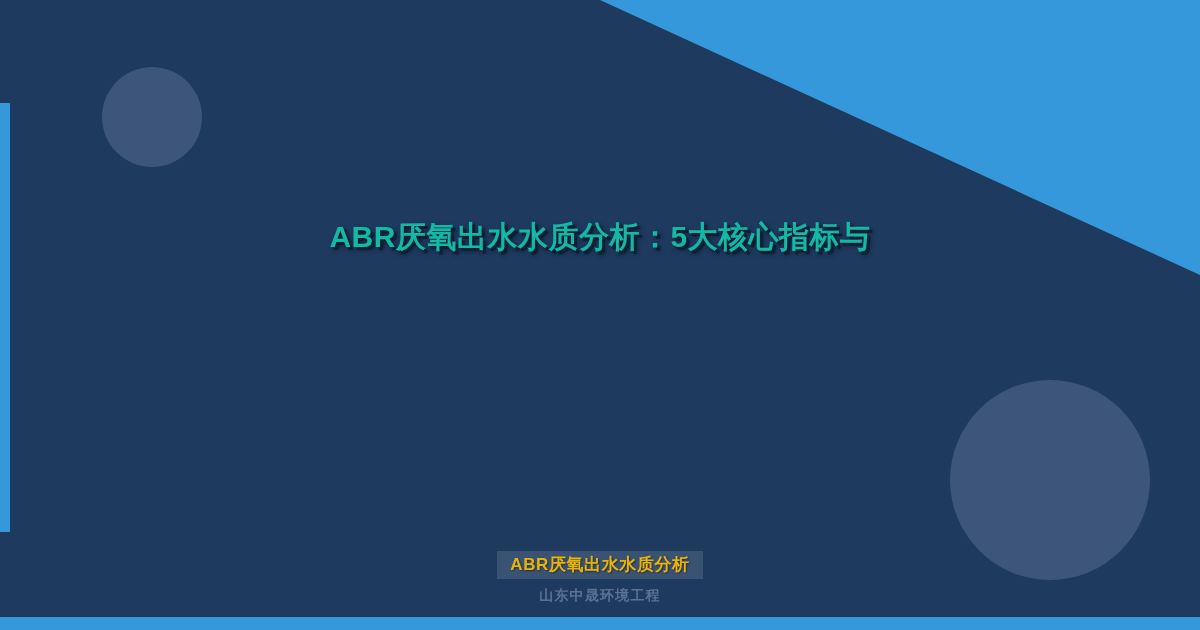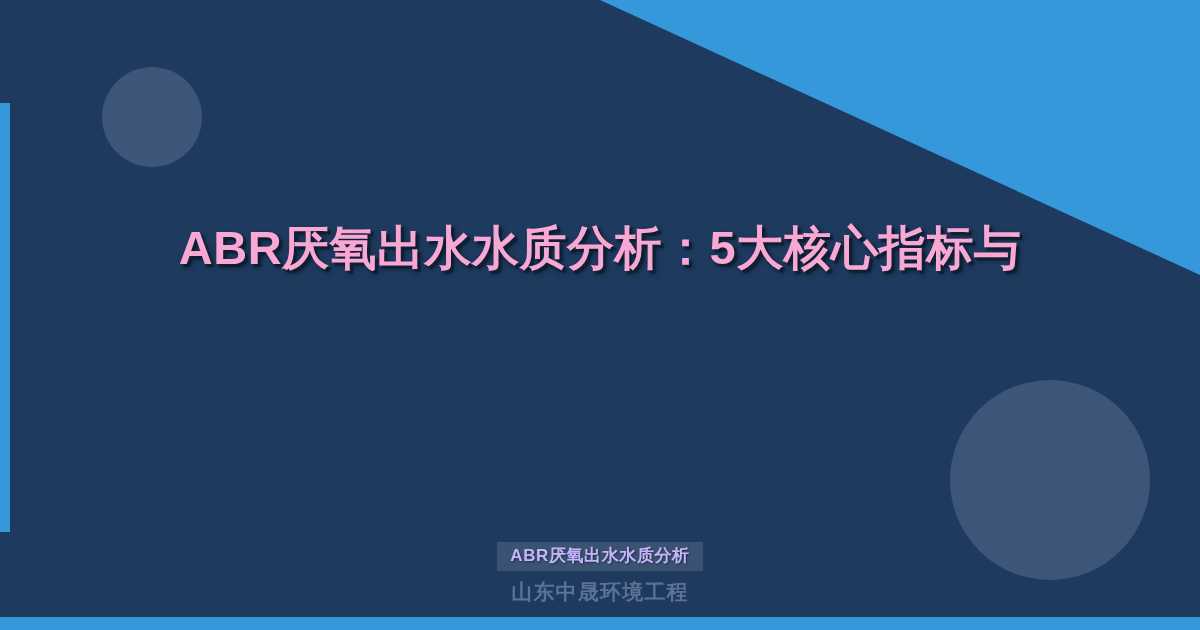--- a/index.html
+++ b/index.html
@@ -84,54 +84,54 @@
     position: absolute;
     left: 0;
     right: 0;
     top: 218px;
     text-align: center;
     padding: 0 60px;
     box-sizing: border-box;
   }
   .title-line {
     display: block;
-    color: #f9a8d4;
-    font-size: 47px;
+    color: #14b8a6;
+    font-size: 30px;
     font-weight: bold;
     line-height: 1.28;
     letter-spacing: 0.5px;
     text-shadow:
       3px 3px 0 #0d1f33,
       3px 3px 5px rgba(0, 0, 0, 0.55);
     white-space: nowrap;
   }
 
   .footer-block {
     position: absolute;
     left: 0;
     right: 0;
     bottom: 26px;
     text-align: center;
   }
   .badge {
     display: inline-block;
     background: rgba(255, 255, 255, 0.13);
-    color: #c4b5fd;
+    color: #eab308;
     font-size: 17px;
     font-weight: bold;
     letter-spacing: 0.6px;
     padding: 4px 13px 5px 13px;
     line-height: 1.15;
     text-shadow: 1px 1px 2px rgba(0, 0, 0, 0.45);
   }
   .brand {
     display: block;
     margin-top: 8px;
     color: #5c7193;
-    font-size: 21px;
+    font-size: 14px;
     font-weight: bold;
     letter-spacing: 1.2px;
     line-height: 1.2;
   }
 </style>
 </head>
 <body>
 
 <div id="canvas">
 

